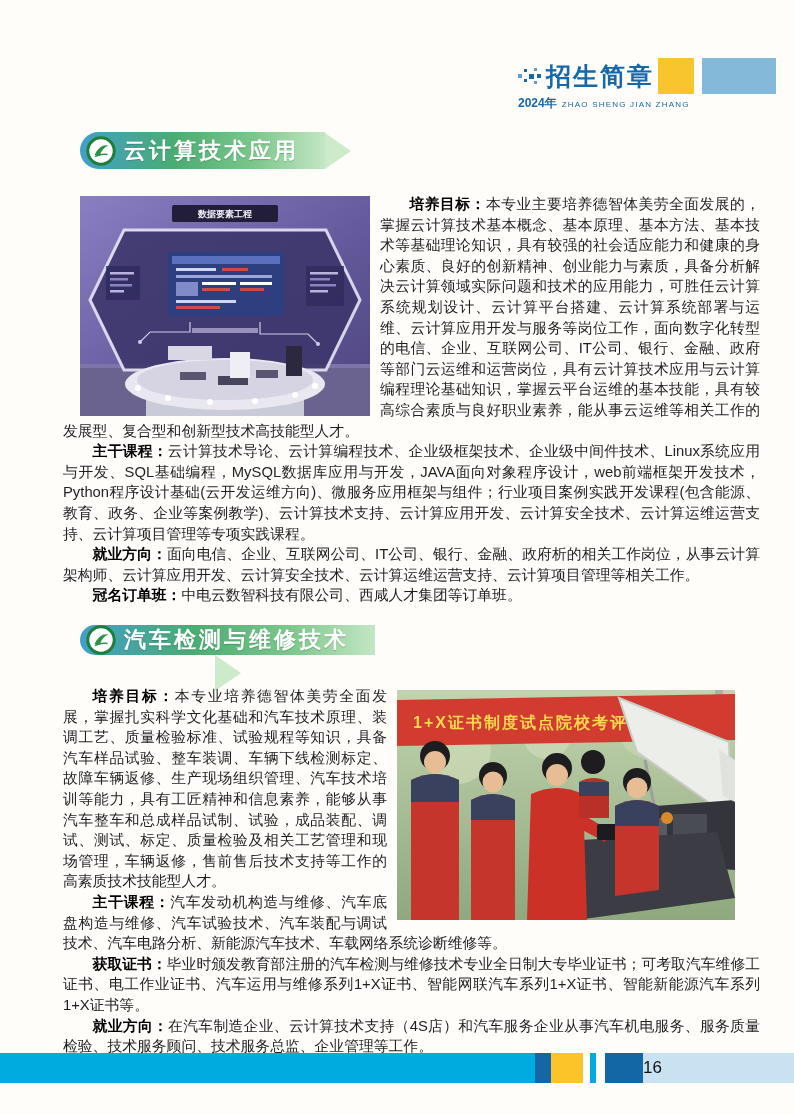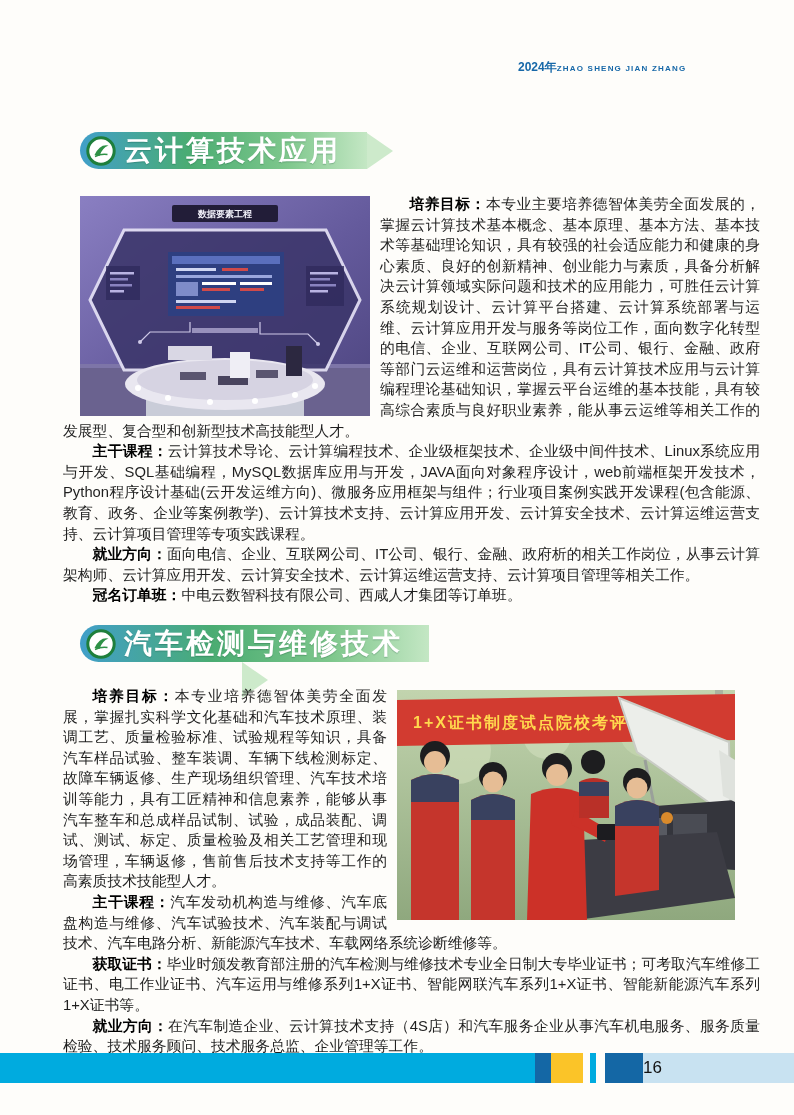--- a/index.html
+++ b/index.html
@@ -8,31 +8,31 @@
 
   
   .hdr{position:absolute;top:58px;left:518px;width:276px;height:50px;}
   .hdr-row{display:flex;align-items:center;}
   .dots-arrow{width:24px;height:22px;margin-right:4px;flex:0 0 auto;}
   .hdr-title{font-size:25px;font-weight:bold;color:#1768a8;letter-spacing:2px;line-height:1;}
   .hdr-ysq{width:36px;height:36px;background:#f8c52f;margin-left:4px;flex:0 0 auto;}
   .hdr-bsq{width:74px;height:36px;background:#85b9da;margin-left:8px;flex:0 0 auto;}
   .hdr-sub{display:flex;align-items:baseline;margin-top:1px;}
   .hdr-year{font-size:12px;font-weight:bold;color:#1768a8;letter-spacing:0;}
-  .hdr-pinyin{font-size:8px;font-weight:bold;color:#1768a8;letter-spacing:1.2px;text-align:center;}
+  .hdr-pinyin{font-size:8px;font-weight:normal;color:#1768a8;letter-spacing:1.2px;margin-left:5px;text-align:center;}
 
   
   .banner{position:absolute;left:80px;height:37px;display:flex;align-items:center;}
   .banner-body{height:37px;display:flex;align-items:center;padding:0 26px 0 4px;
     border-radius:19px 0 0 19px;
     background:linear-gradient(90deg,#419fc9 0%,#4aac72 38%,#7ec78c 72%,#c4e7c4 100%);}
   .banner-tip{width:0;height:0;border-top:18.5px solid transparent;border-bottom:18.5px solid transparent;
     border-left:26px solid #cdeacb;}
   .banner-logo{width:30px;height:30px;margin:0 8px 0 2px;flex:0 0 auto;}
-  .banner-title{font-size:28px;font-weight:bold;color:#fff;letter-spacing:3px;
+  .banner-title{font-size:22px;font-weight:bold;color:#fff;letter-spacing:3px;
     text-shadow:0 1px 1px rgba(0,60,40,.25);white-space:nowrap;}
 
   
   .content{position:absolute;left:63px;width:697px;font-size:14.8px;line-height:20.6px;
     text-align:justify;}
   .para{margin:0;text-indent:2em;}
   .plabel{font-weight:bold;color:#000;}
 
   .photo{display:block;}
   .photo-cloud{float:left;width:290px;height:220px;margin:2px 10px 2px 17px;}
@@ -49,20 +49,34 @@
   .fb-dblue2{width:38px;background:#1467a5;}
   .fb-lblue{flex:1;background:#c8e2f1;display:flex;align-items:center;}
   .fb-num{font-size:17px;color:#111;}
 </style>
 </head>
 <body>
 
 <div class="page">
 
   <div class="hdr">
+    <div class="hdr-row">
+      <svg class="dots-arrow" viewBox="0 0 24 22">
+        <rect x="0" y="9" width="4" height="4" fill="#5b9fd4"></rect>
+        <rect x="6" y="4" width="3" height="3" fill="#1768a8"></rect>
+        <rect x="6" y="14" width="3" height="3" fill="#1768a8"></rect>
+        <rect x="11" y="9" width="5" height="5" fill="#1768a8"></rect>
+        <rect x="16" y="3" width="3" height="3" fill="#5b9fd4"></rect>
+        <rect x="16" y="16" width="3" height="3" fill="#5b9fd4"></rect>
+        <rect x="19" y="9" width="4" height="4" fill="#1768a8"></rect>
+      </svg>
+      <span class="hdr-title">招生简章</span>
+      <span class="hdr-ysq"></span>
+      <span class="hdr-bsq"></span>
+    </div>
     <div class="hdr-sub">
       <span class="hdr-year">2024年</span>
       <span class="hdr-pinyin">ZHAO SHENG JIAN ZHANG</span>
     </div>
   </div>
 
   <div class="banner" style="top:132px;">
     <div class="banner-body">
       <svg class="banner-logo" viewBox="0 0 30 30">
         <circle cx="15" cy="15" r="13.2" fill="#ffffff" stroke="#1e7f3c" stroke-width="3"></circle>

